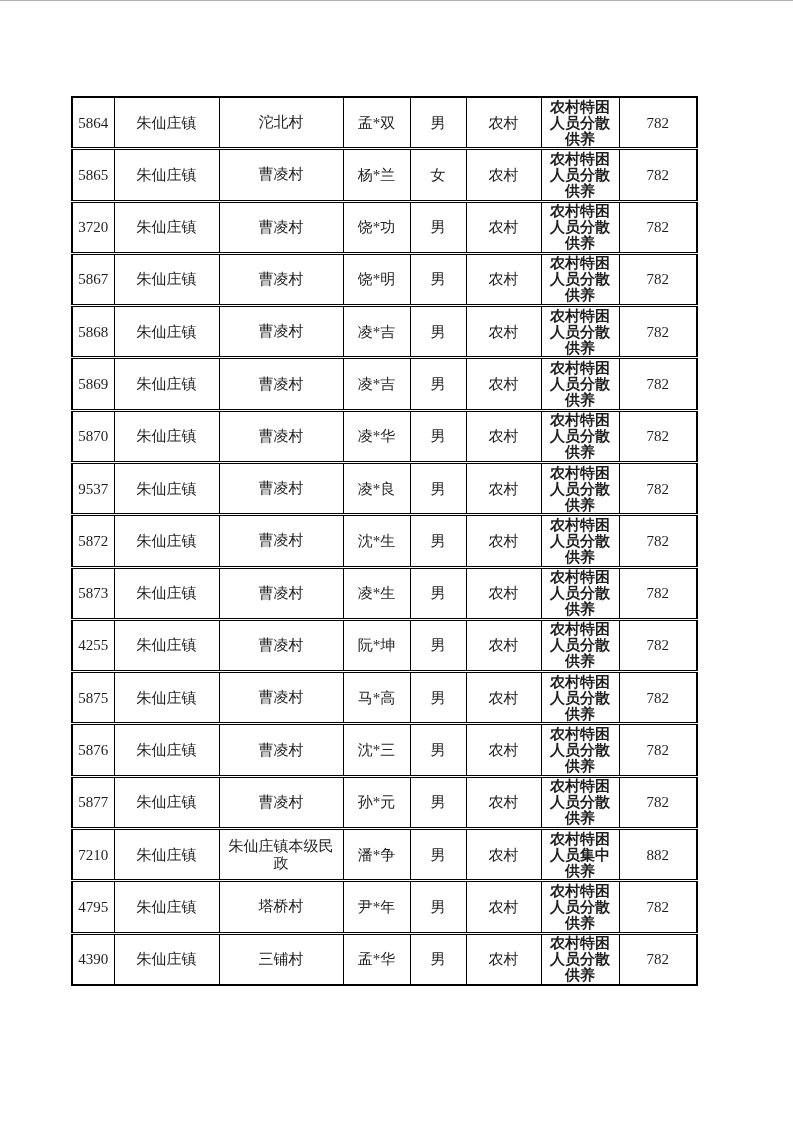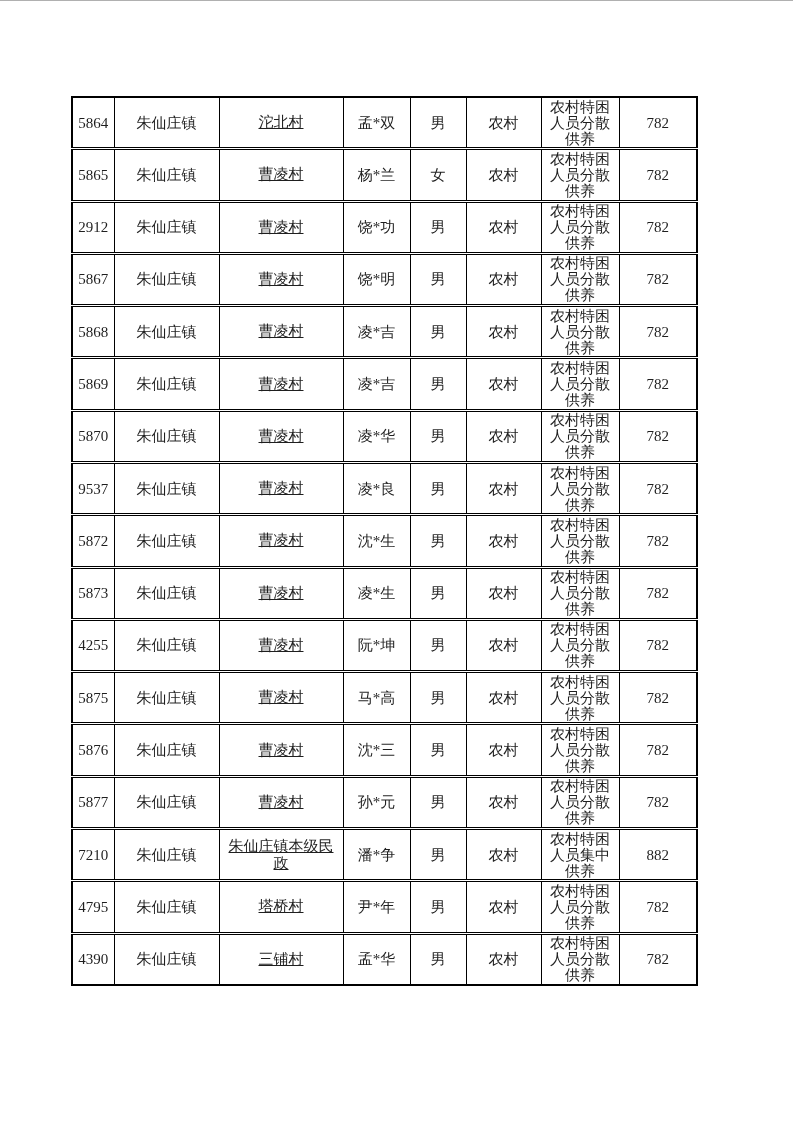--- a/index.html
+++ b/index.html
@@ -43,23 +43,23 @@
     overflow: hidden;
   }
   table.records tr + tr td {
     border-top: 3px double #000000;
   }
   .cell-text {
     word-break: break-all;
     line-height: 18px;
   }
   
-  table.records td:nth-child(3) .cell-text { line-height: 17px; text-decoration: underline; }
+  table.records td:nth-child(3) .cell-text { line-height: 17px; }
   
-  table.records td:nth-child(7) .cell-text { line-height: 16px; }
+  table.records td:nth-child(7) .cell-text { line-height: 16px; font-weight: bold; }
 </style>
 </head>
 <body>
 
 <div class="page">
   <div class="top-edge"></div>
 
   <table class="records">
     <colgroup>
       <col style="width:42px">
@@ -119,21 +119,21 @@
           </td>
           <td>
             <div class="cell-text">农村特困人员分散供养</div>
           </td>
           <td>
             <div class="cell-text">782</div>
           </td>
         </tr>
         <tr>
           <td>
-            <div class="cell-text">2912</div>
+            <div class="cell-text">3720</div>
           </td>
           <td>
             <div class="cell-text">朱仙庄镇</div>
           </td>
           <td>
             <div class="cell-text">曹凌村</div>
           </td>
           <td>
             <div class="cell-text">饶*功</div>
           </td>

